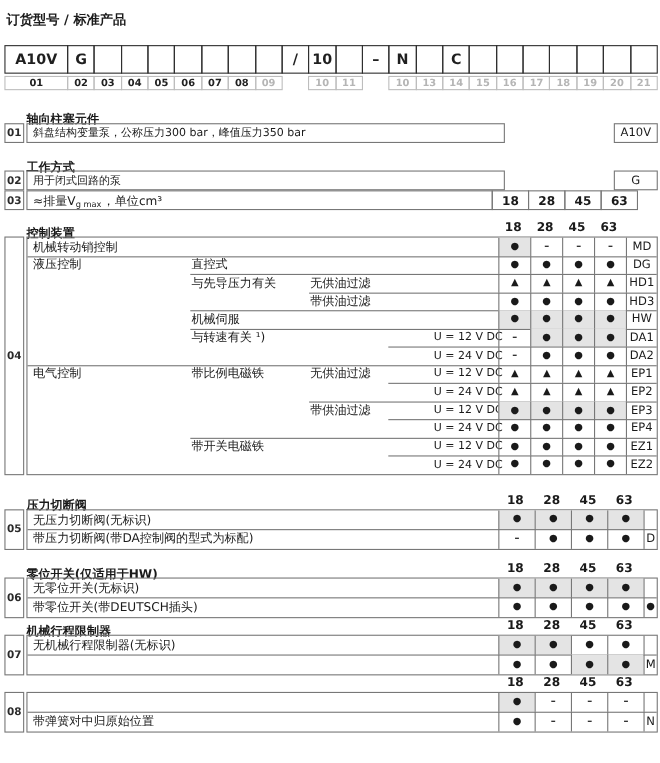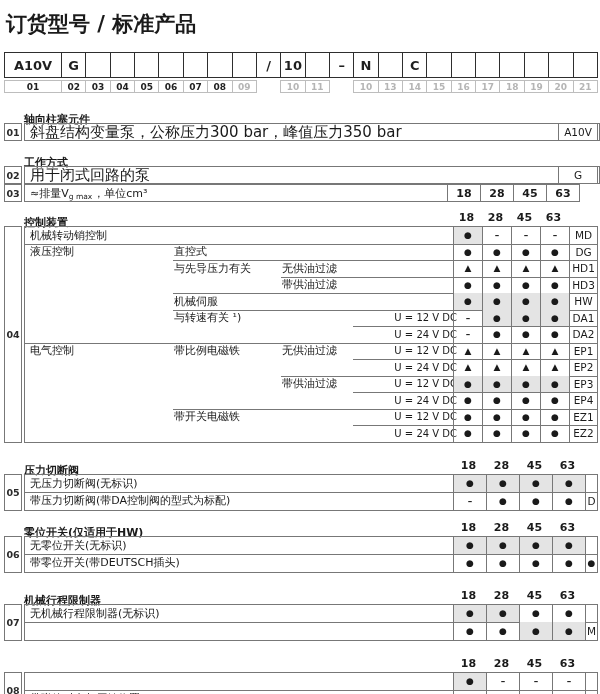--- a/index.html
+++ b/index.html
@@ -1,35 +1,35 @@
 <!DOCTYPE html>
 <html><head>
 <meta charset="utf-8">
 <style>
   html,body{margin:0;padding:0;background:#fff}
   .page{width:600px;height:694px;background:#fff;font-family:"DejaVu Sans","Liberation Sans",sans-serif;color:#1a1a1a;position:relative;overflow:hidden;box-sizing:border-box;padding:8px 2px 0 4px}
-  .title{font-size:21px;font-weight:bold;margin:2px 0 14px 2px}
+  .title{font-size:12px;font-weight:bold;margin:2px 0 14px 2px}
   
   .strip{width:594px}
   .cs-row{display:flex}
   .cs-cell{flex:1 1 0;height:26px;border:1px solid #2e2e2e;margin-left:-1px;display:flex;align-items:center;justify-content:center;font-size:13px;font-weight:bold;box-sizing:border-box;color:#1f1f1f}
   .cs-cell.wide{flex:0 0 58px;margin-left:0}
   .cs-nums{display:flex;margin-top:2px}
   .cs-num{flex:1 1 0;height:13px;border:1px solid #bdbdbd;margin-left:-1px;display:flex;align-items:center;justify-content:center;font-size:9px;font-weight:bold;box-sizing:border-box;color:#222}
   .cs-num.wide{flex:0 0 58px;margin-left:0}
   .cs-num.gray{color:#b5b5b5}
   .cs-num.nobox{border-color:transparent}
   
   .sec-head{position:relative;height:14px;margin-left:20px;margin-bottom:1px}
   .sec-title{font-size:11px;font-weight:bold;color:#1a1a1a}
   .szh{position:absolute;top:0;font-size:11px;font-weight:bold;text-align:center}
-  .mt15{margin-top:15px}.mt10{margin-top:10px}.mt9{margin-top:9px}.mt8{margin-top:16px}.mt6{margin-top:16px}
+  .mt15{margin-top:15px}.mt10{margin-top:10px}.mt9{margin-top:9px}.mt8{margin-top:0}.mt6{margin-top:16px}
   .numcell{position:absolute;left:0;top:0;bottom:0;width:18px;border:1px solid #777;box-sizing:border-box;display:flex;align-items:center;justify-content:center;font-size:9.5px;font-weight:bold;color:#2a2a2a;background:#fff}
   .b1{position:relative;height:18px;width:594px}
-  .tc12{position:absolute;left:20px;top:0;bottom:0;width:576px;border:1px solid #777;box-sizing:border-box;display:flex;align-items:center;padding-left:5px;font-size:15px}
+  .tc12{position:absolute;left:20px;top:0;bottom:0;width:435px;border:1px solid #777;box-sizing:border-box;display:flex;align-items:center;padding-left:5px;font-size:10px}
   .cc12{position:absolute;left:554px;top:0;bottom:0;width:40px;border:1px solid #777;box-sizing:border-box;display:flex;align-items:center;justify-content:center;font-size:10.5px}
   .b3{position:relative;height:18px;width:594px}
   .tc3{position:absolute;left:20px;top:0;bottom:0;width:424px;border:1px solid #777;box-sizing:border-box;display:flex;align-items:center;padding-left:5px;font-size:11px}
   .tc3 .subt{font-size:7.5px;transform:translateY(3px);margin-right:1px}
   .szbox{position:absolute;top:0;bottom:0;width:34px;border:1px solid #777;box-sizing:border-box;display:flex;align-items:center;justify-content:center;font-size:11px;font-weight:bold}
   .b4{position:relative;height:216.5px;width:594px}
   .b58{position:relative;height:37px;width:594px}
   .mainbox{margin-left:20px;border:1px solid #777;position:relative;box-sizing:border-box;width:574px;height:100%}
   .r04{height:16.5px;position:relative}
   .r58{height:17.5px;position:relative}

